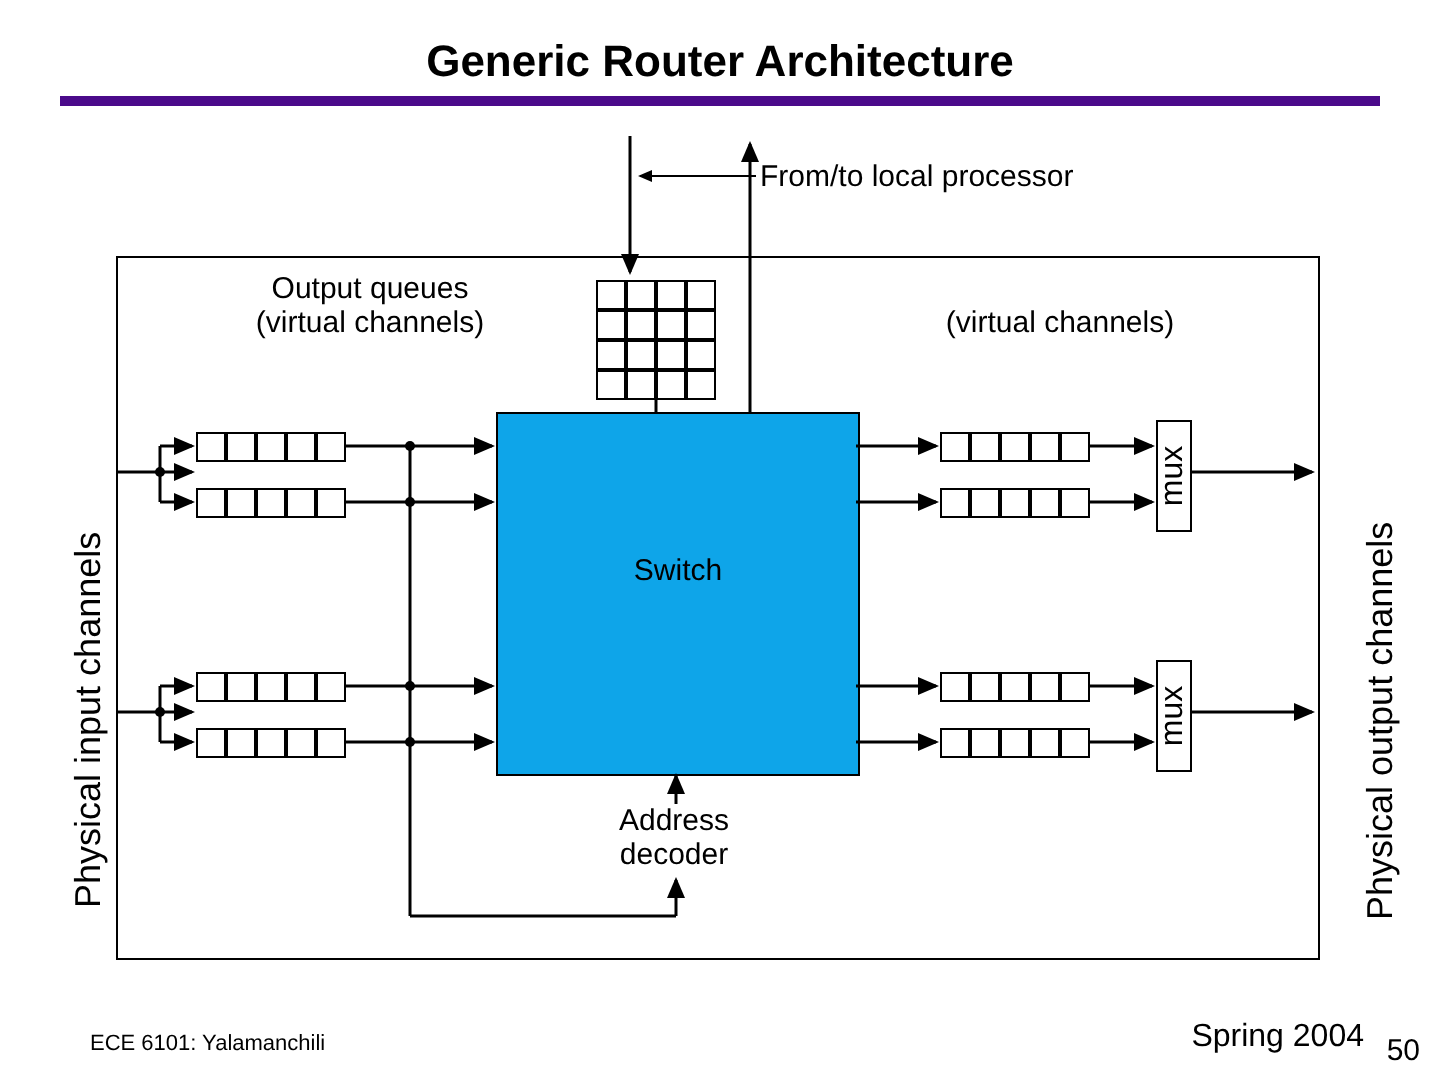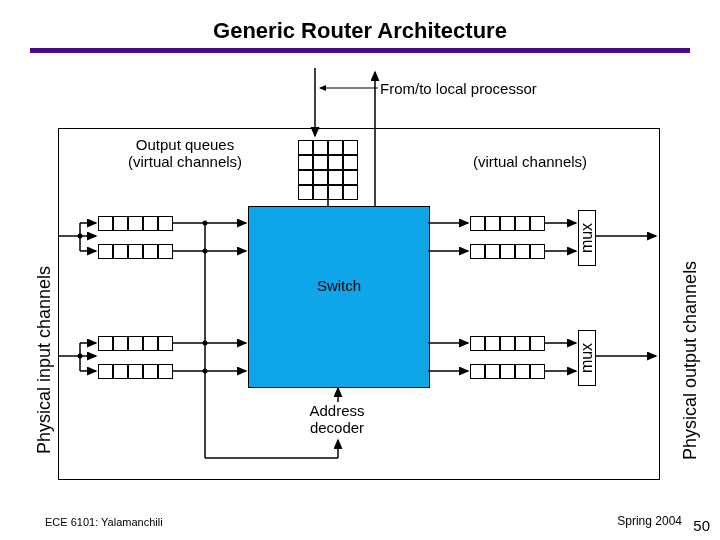--- a/index.html
+++ b/index.html
@@ -88,21 +88,21 @@
     position: absolute;
     left: 30px;
     bottom: 12px;
     font-size: 11px;
     padding-left: 15px;
   }
   .footer-right {
     position: absolute;
     right: 38px;
     bottom: 12px;
-    font-size: 12px;
+    font-size: 16px;
   }
   .page-num {
     position: absolute;
     right: 10px;
     bottom: 6px;
     font-size: 15px;
   }
   svg.wire {
     position: absolute;
     left: 0;

